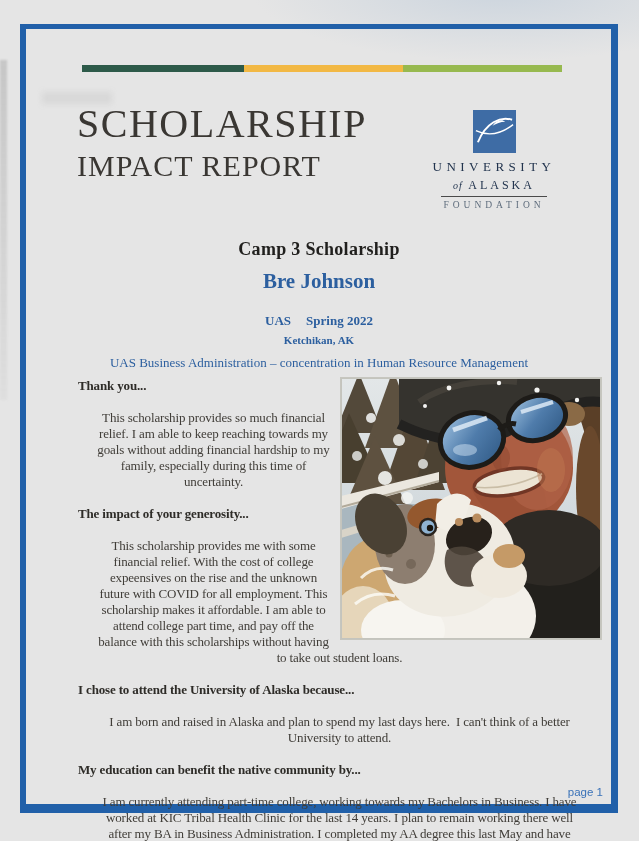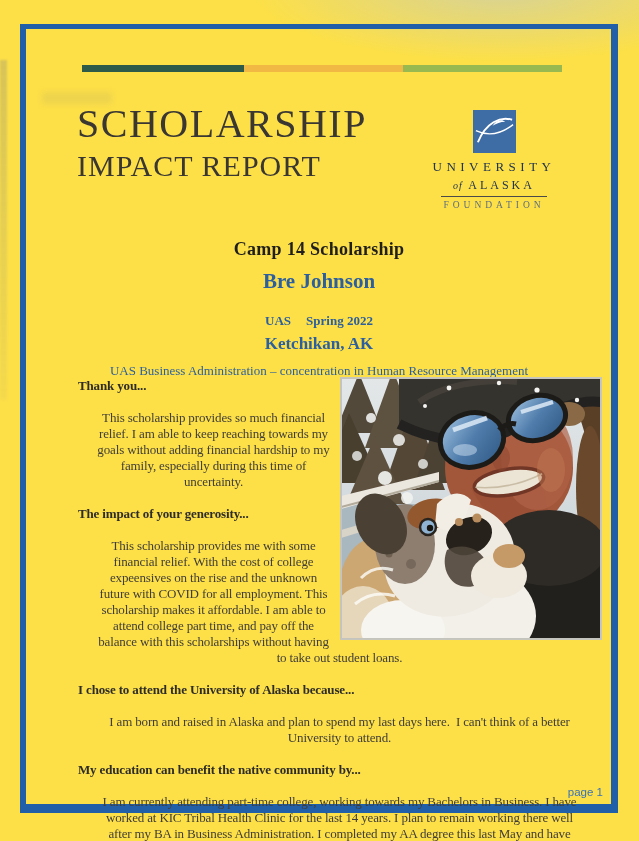--- a/index.html
+++ b/index.html
@@ -1,19 +1,19 @@
 <!DOCTYPE html>
 <html style="--frame-blue: #2160a9; --bar-dark-green: #2d5a49; --bar-gold: #f2b844; --bar-light-green: #97b94f; --accent-blue: #2c5f9f; --logo-blue: #3e6ca5;"><head>
 <meta charset="utf-8">
 <style>
   html,body{margin:0;padding:0;}
   body{background:#ffffff;}
   .page{
     position:relative; width:639px; height:841px; overflow:hidden;
-    background:#fde047;
+    background:#e5e5e5;
     font-family:"Liberation Serif","DejaVu Serif",serif;
   }
   
   .scan-wash{position:absolute; top:-18px; right:-30px; width:420px; height:80px;
     background:radial-gradient(ellipse at 60% 10%, rgba(183,199,216,.55), rgba(183,199,216,0) 70%);
     pointer-events:none;}
   .scan-streak{position:absolute; left:0; top:60px; width:7px; height:340px;
     background:linear-gradient(rgba(130,130,130,.30), rgba(150,150,150,.08));
     filter:blur(1px); pointer-events:none;}
   .scan-smudge{position:absolute; left:42px; top:92px; width:70px; height:12px;
@@ -43,21 +43,21 @@
   .logo-alaska .of{font-style:italic; font-size:10px; letter-spacing:1px;}
   .logo-rule{width:106px; border-top:1.5px solid #4a4a4a; margin:3px auto 3px auto;}
   .logo-foundation{font-size:9.5px; letter-spacing:4px; color:#5f6d7d; white-space:nowrap;}
 
   .scholarship-block{position:absolute; left:20px; top:239px; width:598px; text-align:center;
     color:var(--accent-blue,#2c5f9f);}
   .sch-name{font-size:18px; font-weight:bold; color:#201f1d; letter-spacing:.3px;}
   .sch-recipient{font-size:21px; font-weight:bold; margin-top:9px;}
   .sch-term{font-size:13px; font-weight:bold; margin-top:19px;}
   .sch-term .gap{display:inline-block; width:15px;}
-  .sch-loc{font-size:17px; font-weight:bold; margin-top:5px;}
+  .sch-loc{font-size:11px; font-weight:bold; margin-top:5px;}
   .sch-prog{font-size:13px; font-weight:normal; margin:8px auto 0 auto; max-width:430px; line-height:1.35;}
 
   .body-block{position:absolute; left:78px; top:378px; width:523px;
     font-size:13px; line-height:16px; letter-spacing:-.15px; color:#403d38; text-align:left;}
   .body-block section{margin:0 0 11px 0;}
   .body-block h3{font-size:13px; line-height:16px; margin:0; color:#2e2c28; font-weight:bold;}
   .body-block p{margin:16px; white-space:pre-wrap;text-align:center;}
 
   .photo{float:right; width:260px; height:261px; margin:0 0 8px 8px;
     outline:1px solid #c6c6bf; background:#d7dde0;}
@@ -98,21 +98,21 @@
     <div class="logo-univ">UNIVERSITY</div>
     <div class="logo-alaska">
       <span class="of">of</span>
       <span>ALASKA</span>
     </div>
     <div class="logo-rule"></div>
     <div class="logo-foundation">FOUNDATION</div>
   </div>
 
   <div class="scholarship-block">
-    <div class="sch-name">Camp 14 Scholarship</div>
+    <div class="sch-name">Camp 3 Scholarship</div>
     <div class="sch-recipient">Bre Johnson</div>
     <div class="sch-term">
       <span>UAS</span><span class="gap"></span><span>Spring 2022</span>
     </div>
     <div class="sch-loc">Ketchikan, AK</div>
     <div class="sch-prog">UAS Business Administration – concentration in Human Resource Management</div>
   </div>
 
   <div class="body-block">
 

